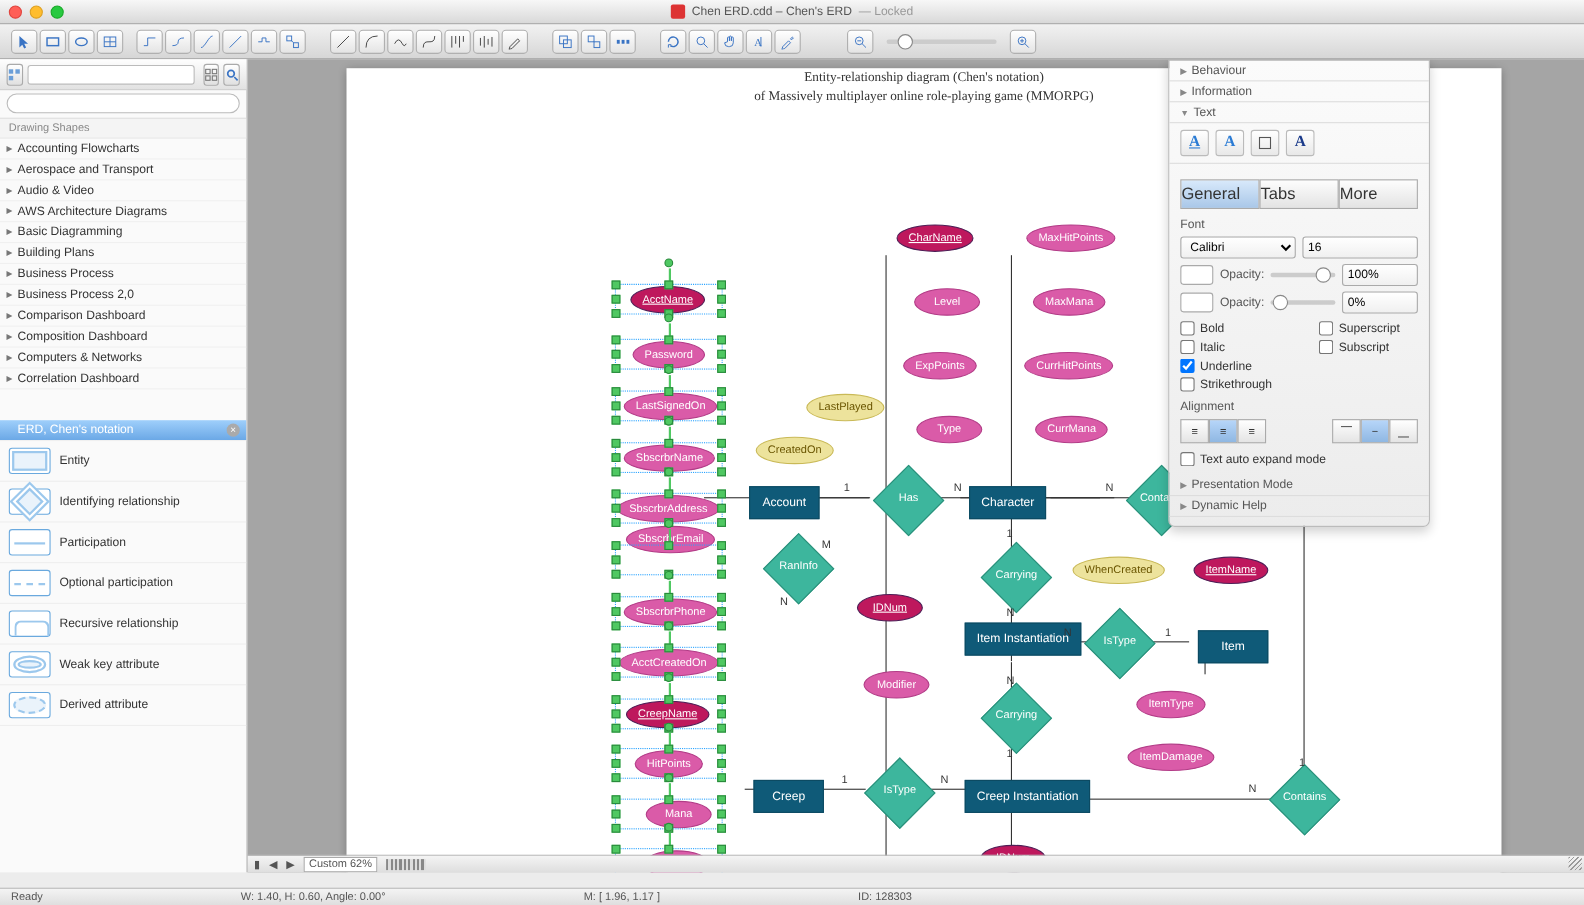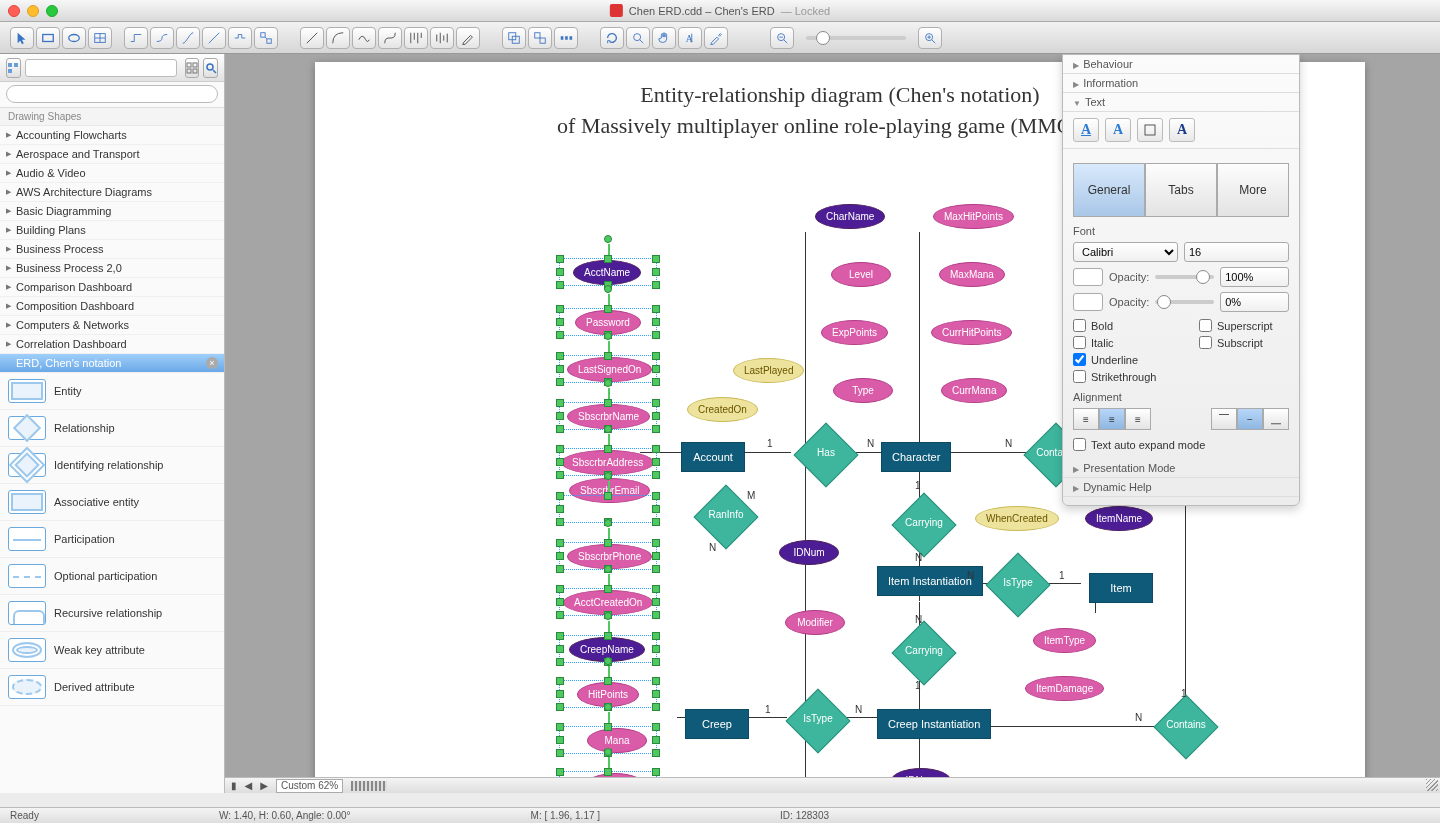--- a/index.html
+++ b/index.html
@@ -32,45 +32,45 @@
 .side-header .tree-btn { width:22px; height:20px; background: linear-gradient(#fff,#e0e0e0); border:1px solid #aaa; border-radius:3px; display:flex; align-items:center; justify-content:center; }
 .side-header .spacer { flex: 1; }
 .side-header input { flex: 0 0 110px; height: 18px; border: 1px solid #bbb; border-radius: 3px; padding: 0 4px; font-size: 11px; }
 .side-search { height: 26px; padding: 3px 6px; border-bottom: 1px solid #ddd; }
 .side-search input { width: 100%; height: 18px; border: 1px solid #bbb; border-radius: 9px; padding: 0 18px 0 20px; font-size: 11px; background: #fff; }
 .side-list { flex: 1; overflow-y: auto; }
 .side-heading { padding: 3px 8px; font-size: 10px; color: #888; background: #f4f4f4; border-bottom: 1px solid #e8e8e8; }
 .side-item { padding: 3px 8px 3px 16px; border-bottom: 1px solid #f0f0f0; position: relative; cursor: default; }
 .side-item::before { content: "▶"; font-size: 7px; color: #777; position: absolute; left: 6px; top: 5px; }
 .side-item.noarrow::before { display:none; }
-.side-item.active { background: linear-gradient(#9fcffb,#6ba8e6); color: #fff; border-radius: 0; }
+.side-item.active { background: linear-gradient(#9fcffb,#6ba8e6); color: #fff; border-radius: 0; margin-top: 28px; }
 .side-item.active::before { color:#fff; }
 .chip-x { position:absolute; right:6px; top:3px; width:12px; height:12px; border-radius:50%; background:#aaa; color:#fff; font-size:9px; line-height:12px; text-align:center; }
 
 .stencil { display: flex; align-items: center; gap: 8px; padding: 6px 8px; border-bottom: 1px solid #eee; }
 .stencil .thumb { width: 38px; height: 24px; background: #fff; border: 1px solid #6aa9de; border-radius: 3px; position: relative; }
 .stencil .thumb.entity::after { content:""; position:absolute; inset:2px; border:2px solid #9cc8ed; background:#eaf3fb; }
 .stencil .thumb.dbl::after { content:""; position:absolute; inset:2px; border:2px solid #9cc8ed; background:#eaf3fb; box-shadow: inset 0 0 0 2px #fff, inset 0 0 0 4px #9cc8ed; }
 .stencil .thumb.diamond::after { content:""; position:absolute; left:50%; top:50%; width:16px; height:16px; background:#eaf3fb; border:2px solid #9cc8ed; transform: translate(-50%,-50%) rotate(45deg); }
 .stencil .thumb.diamond2::after { content:""; position:absolute; left:50%; top:50%; width:14px; height:14px; background:#eaf3fb; border:2px solid #9cc8ed; transform: translate(-50%,-50%) rotate(45deg); box-shadow: 0 0 0 2px #fff, 0 0 0 4px #9cc8ed; }
 .stencil .thumb.line::after { content:""; position:absolute; left:4px; right:4px; top:50%; height:0; border-top:2px solid #9cc8ed; }
 .stencil .thumb.dline::after { content:""; position:absolute; left:4px; right:4px; top:50%; height:0; border-top:2px dashed #9cc8ed; }
 .stencil .thumb.rec::after { content:""; position:absolute; left:4px; top:8px; width:28px; height:12px; border:2px solid #9cc8ed; border-radius:6px 6px 0 0; border-bottom:none; }
 .stencil .thumb.oval::after { content:""; position:absolute; inset:3px; border:2px solid #9cc8ed; background:#eaf3fb; border-radius:50%; }
 .stencil .thumb.ovald::after { content:""; position:absolute; inset:3px; border:2px dashed #9cc8ed; background:#eaf3fb; border-radius:50%; }
 .stencil .thumb.oval2::after { content:""; position:absolute; inset:3px; border:2px solid #9cc8ed; background:#eaf3fb; border-radius:50%; box-shadow: inset 0 0 0 2px #fff, inset 0 0 0 4px #9cc8ed; }
 
 
 .canvas-wrap { flex: 1; background: #a5a5a5; position: relative; overflow: hidden; }
 .canvas { position: absolute; left: 90px; top: 8px; width: 1050px; height: 770px; background: #fff; box-shadow: 0 2px 8px rgba(0,0,0,.3); }
-.diagram-title { text-align: center; font-size: 22px; font-family: Georgia, serif; padding-top: 18px; line-height: 1.4; }
+.diagram-title { text-align: center; font-size: 12px; font-family: Georgia, serif; line-height: 1.4; }
 
 .ent { position:absolute; background:#0f5a78; color:#fff; font-size:11px; min-width:64px; text-align:center; padding:8px 10px; border:1px solid #0c4a62; }
 .attr { position:absolute; background:#da5ba8; color:#fff; font-size:10px; border-radius:50%; padding:6px 10px; text-align:center; border:1px solid #b23c87; min-width:60px; }
-.attr.key { background:#4c1d95; border-color:#4e1f57; }
+.attr.key { background:#be185d; border-color:#4e1f57; text-decoration: underline; }
 .attr.yellow { background:#ede39c; color:#6a5500; border-color:#c9b957; }
 .rel { position:absolute; width:66px; height:30px; }
 .rel-d { width:46px; height:46px; background:#3db69d; border:1px solid #2a8f7a; transform: rotate(45deg); position:absolute; left:10px; top:-8px; }
 .rel span { position:absolute; width:100%; text-align:center; top:7px; font-size:10px; color:#fff; }
 .sel { position:absolute; border:1px dotted #2aa3ff; }
 .sel .h { position:absolute; width:8px; height:8px; background:#4fc862; border:1px solid #2a8a3c; }
 .sel .h.tl{top:-4px;left:-4px;} .sel .h.tr{top:-4px;right:-4px;} .sel .h.bl{bottom:-4px;left:-4px;} .sel .h.br{bottom:-4px;right:-4px;}
 .sel .h.ml{top:50%;left:-4px;margin-top:-4px;} .sel .h.mr{top:50%;right:-4px;margin-top:-4px;}
 .sel .h.mt{left:50%;top:-4px;margin-left:-4px;} .sel .h.mb{left:50%;bottom:-4px;margin-left:-4px;}
 .sel .rot { position:absolute; left:50%; top:-24px; width:8px; height:8px; border-radius:50%; background:#4fc862; border:1px solid #2a8a3c; margin-left:-4px; }
@@ -79,21 +79,21 @@
 .line { position:absolute; background:#333; }
 .card { position:absolute; font-size:10px; color:#333; background:transparent; }
 
 
 .inspector { position: absolute; right: 140px; top: 0; width: 238px; background: linear-gradient(#fbfbfb,#ececec); border: 1px solid #bbb; border-radius: 0 0 6px 6px; box-shadow: 0 4px 10px rgba(0,0,0,.18); padding-bottom:8px; z-index: 5; }
 .insp-sec { padding: 3px 10px; border-bottom: 1px solid #ddd; color:#555; position:relative; cursor:default; }
 .insp-sec::before { content:"▶"; font-size:8px; color:#888; margin-right:4px; display:inline-block; }
 .insp-sec.open::before{ content:"▼"; }
 .insp-body { padding: 6px 10px; }
 .insp-tabs { display:flex; margin: 8px 0; }
-.insp-tab { flex:1; text-align:center; padding:19px 0; background:linear-gradient(#fdfdfd,#e3e3e3); border:1px solid #aaa; font-size:12px; }
+.insp-tab { flex:1; padding:4px 0; background:linear-gradient(#fdfdfd,#e3e3e3); border:1px solid #aaa; font-size:15px; }
 .insp-tab.active { background:linear-gradient(#d8e9fb,#a9c7e8); }
 .insp-row { display:flex; align-items:center; gap:6px; margin:5px 0; font-size:11px; }
 .insp-row select, .insp-row input[type=text] { flex:1; height:20px; border:1px solid #aaa; border-radius:3px; font-size:11px; padding:0 4px; background:linear-gradient(#fff,#f0f0f0); }
 .insp-row .numbox { width:44px; flex:none; }
 .insp-label { color:#555; font-size:11px; }
 .slider { flex:1; height:4px; background:#ccc; border-radius:2px; position:relative; }
 .slider::before{content:"";width:12px;height:12px;border-radius:50%;background:#fff;border:1px solid #888;position:absolute;top:-5px;}
 .slider.s1::before{right:4px;} .slider.s2::before{left:2px;}
 .check { display:flex; align-items:center; gap:5px; font-size:11px; padding: 2px 0;}
 .check input { width:13px; height:13px; }
@@ -348,30 +348,22 @@
       <div class="side-item">Correlation Dashboard</div>
       <div class="side-item active noarrow">
         <span>ERD, Chen's notation</span>
         <span class="chip-x">×</span>
       </div>
       <div class="stencil">
           <div class="thumb entity"></div>
           <span>Entity</span>
         </div>
       <div class="stencil">
-          <div class="thumb diamond"></div>
-          <span>Relationship</span>
-        </div>
-      <div class="stencil">
           <div class="thumb diamond2"></div>
           <span>Identifying relationship</span>
-        </div>
-      <div class="stencil">
-          <div class="thumb entity"></div>
-          <span>Associative entity</span>
         </div>
       <div class="stencil">
           <div class="thumb line"></div>
           <span>Participation</span>
         </div>
       <div class="stencil">
           <div class="thumb dline"></div>
           <span>Optional participation</span>
         </div>
       <div class="stencil">

